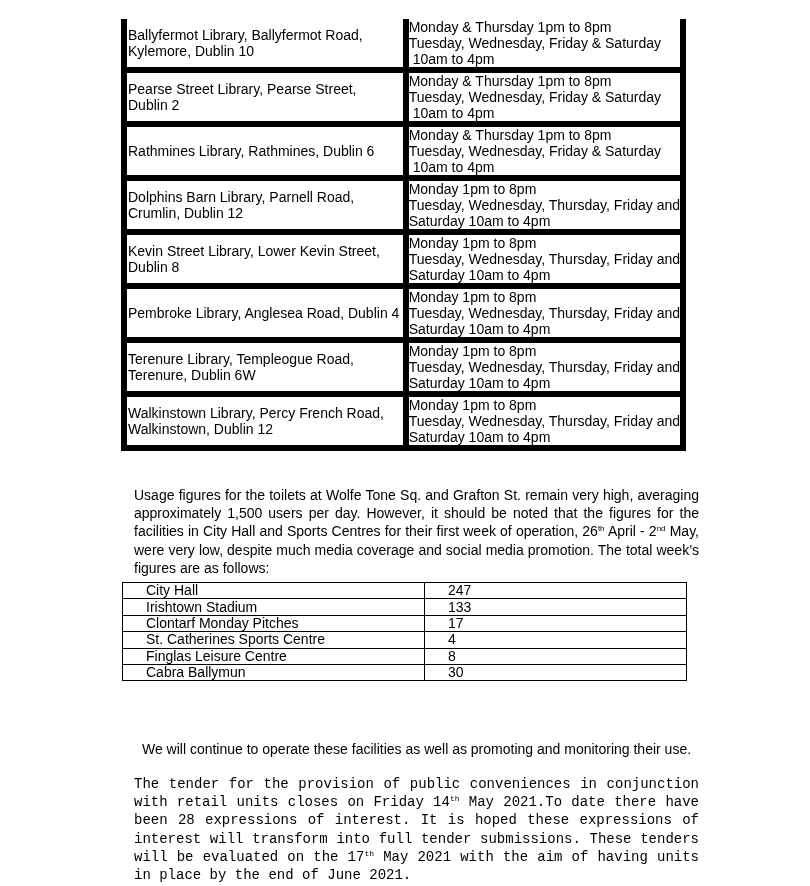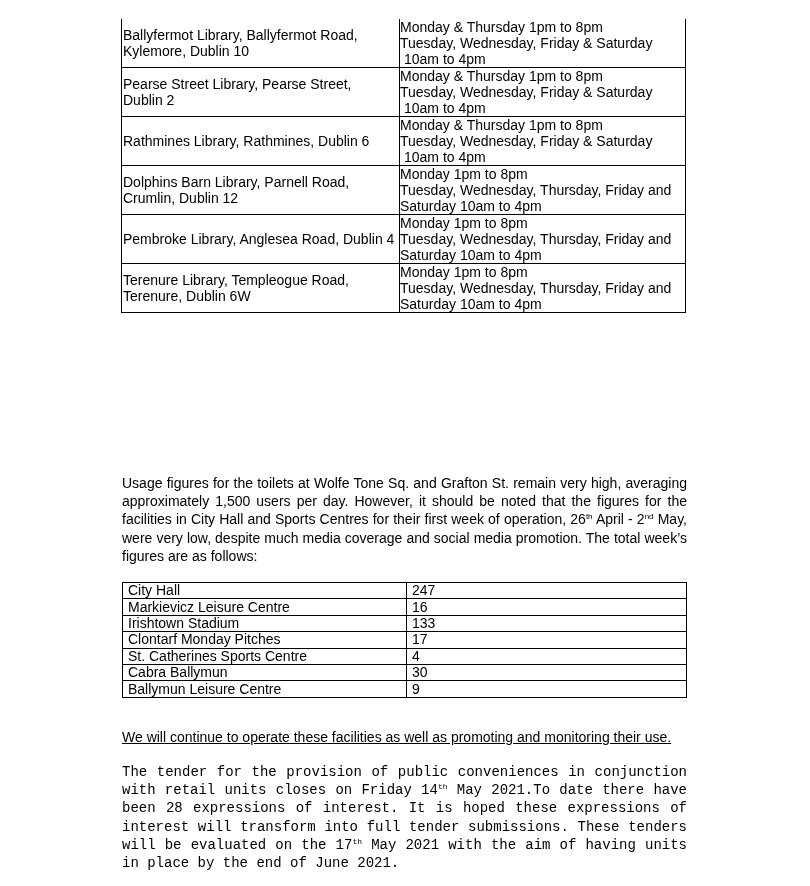--- a/index.html
+++ b/index.html
@@ -25,21 +25,21 @@
     .lib-table {
       position: absolute;
       left: 121px;
       top: 15px;
       width: 565px;
       border-collapse: collapse;
       font-size: 14px;
       line-height: 16px;
     }
     .lib-table td {
-      border: 1px solid #000000;
+      border: 6px solid #000000;
       padding: 0 0 0 1px;
       vertical-align: middle;
     }
     .lib-table tr:first-child td {
       border-top: none;
     }
     .lib-table td.loc {
       width: 276px;
       padding-left: 1px;
     }
@@ -51,44 +51,44 @@
     .line { display: block; white-space: nowrap; }
     .indent { padding-left: 4px; }
 
     .para {
       position: absolute;
       left: 122px;
       width: 565px;
       font-size: 14px;
       line-height: 18.2px;
       text-align: justify;
-      margin: 0;
+      margin: 12px;
     }
     .para sup {
       font-size: 8px;
       line-height: 0;
       vertical-align: 5px;
     }
     #p1 { top: 470px; }
-    #p2 { top: 724px; text-align: left; text-decoration: underline; }
+    #p2 { top: 724px; text-align: center; }
     #p3 { top: 759px; font-family: Liberation Mono, monospace; }
 
     
     .use-table {
       position: absolute;
       left: 122px;
       top: 578px;
       width: 565px;
       border-collapse: collapse;
       font-size: 14px;
       line-height: 15px;
     }
     .use-table td {
       border: 1px solid #000;
-      padding: 0 0 0 5px;
+      padding: 0 0 0 23px;
       height: 15.4px;
     }
     .use-table td.name { width: 278px; }
   </style>
 </head>
 <body>
 
 <div class="page">
 
   <table class="lib-table">
@@ -132,75 +132,93 @@
             <span class="line">Crumlin, Dublin 12</span>
           </td>
           <td class="hrs">
             <span class="line">Monday 1pm to 8pm</span>
             <span class="line">Tuesday, Wednesday, Thursday, Friday and</span>
             <span class="line">Saturday 10am to 4pm</span>
           </td>
         </tr>
         <tr>
           <td class="loc">
+            <span class="line">Kevin Street Library, Lower Kevin Street,</span>
+            <span class="line">Dublin 8</span>
+          </td>
+          <td class="hrs">
+            <span class="line">Monday 1pm to 8pm</span>
+            <span class="line">Tuesday, Wednesday, Thursday, Friday and</span>
+            <span class="line">Saturday 10am to 4pm</span>
+          </td>
+        </tr>
+        <tr>
+          <td class="loc">
             <span class="line">Pembroke Library, Anglesea Road, Dublin 4</span>
           </td>
           <td class="hrs">
             <span class="line">Monday 1pm to 8pm</span>
             <span class="line">Tuesday, Wednesday, Thursday, Friday and</span>
             <span class="line">Saturday 10am to 4pm</span>
           </td>
         </tr>
         <tr>
           <td class="loc">
             <span class="line">Terenure Library, Templeogue Road,</span>
             <span class="line">Terenure, Dublin 6W</span>
+          </td>
+          <td class="hrs">
+            <span class="line">Monday 1pm to 8pm</span>
+            <span class="line">Tuesday, Wednesday, Thursday, Friday and</span>
+            <span class="line">Saturday 10am to 4pm</span>
+          </td>
+        </tr>
+        <tr>
+          <td class="loc">
+            <span class="line">Walkinstown Library, Percy French Road,</span>
+            <span class="line">Walkinstown, Dublin 12</span>
           </td>
           <td class="hrs">
             <span class="line">Monday 1pm to 8pm</span>
             <span class="line">Tuesday, Wednesday, Thursday, Friday and</span>
             <span class="line">Saturday 10am to 4pm</span>
           </td>
         </tr>
       </tbody>
   </table>
 
   <p class="para" id="p1"><span>Usage figures for the toilets at Wolfe Tone Sq. and Grafton St. remain very high, averaging approximately 1,500 users per day. However, it should be noted that the figures for the facilities in City Hall and Sports Centres for their first week of operation, 26</span><sup>th</sup><span> April - 2</span><sup>nd</sup><span> May, were very low, despite much media coverage and social media promotion. The total week’s figures are as follows:</span></p>
 
   <table class="use-table">
     <tbody id="use-body">
 
     <tr>
           <td class="name">City Hall</td>
           <td>247</td>
         </tr>
         <tr>
-          <td class="name">Markievicz Leisure Centre</td>
-          <td>16</td>
-        </tr>
-        <tr>
           <td class="name">Irishtown Stadium</td>
           <td>133</td>
         </tr>
         <tr>
           <td class="name">Clontarf Monday Pitches</td>
           <td>17</td>
         </tr>
         <tr>
           <td class="name">St. Catherines Sports Centre</td>
           <td>4</td>
         </tr>
         <tr>
+          <td class="name">Finglas Leisure Centre</td>
+          <td>8</td>
+        </tr>
+        <tr>
           <td class="name">Cabra Ballymun</td>
           <td>30</td>
         </tr>
-        <tr>
-          <td class="name">Ballymun Leisure Centre</td>
-          <td>9</td>
-        </tr>
       </tbody>
   </table>
 
   <p class="para" id="p2">We will continue to operate these facilities as well as promoting and monitoring their use.</p>
 
   <p class="para" id="p3"><span>The tender for the provision of public conveniences in conjunction with retail units closes on Friday 14</span><sup>th</sup><span> May 2021.To date there have been 28 expressions of interest. It is hoped these expressions of interest will transform into full tender submissions. These tenders will be evaluated on the 17</span><sup>th</sup><span> May 2021 with the aim of having units in place by the end of June 2021.</span></p>
 
 </div>
 
 </body></html>

